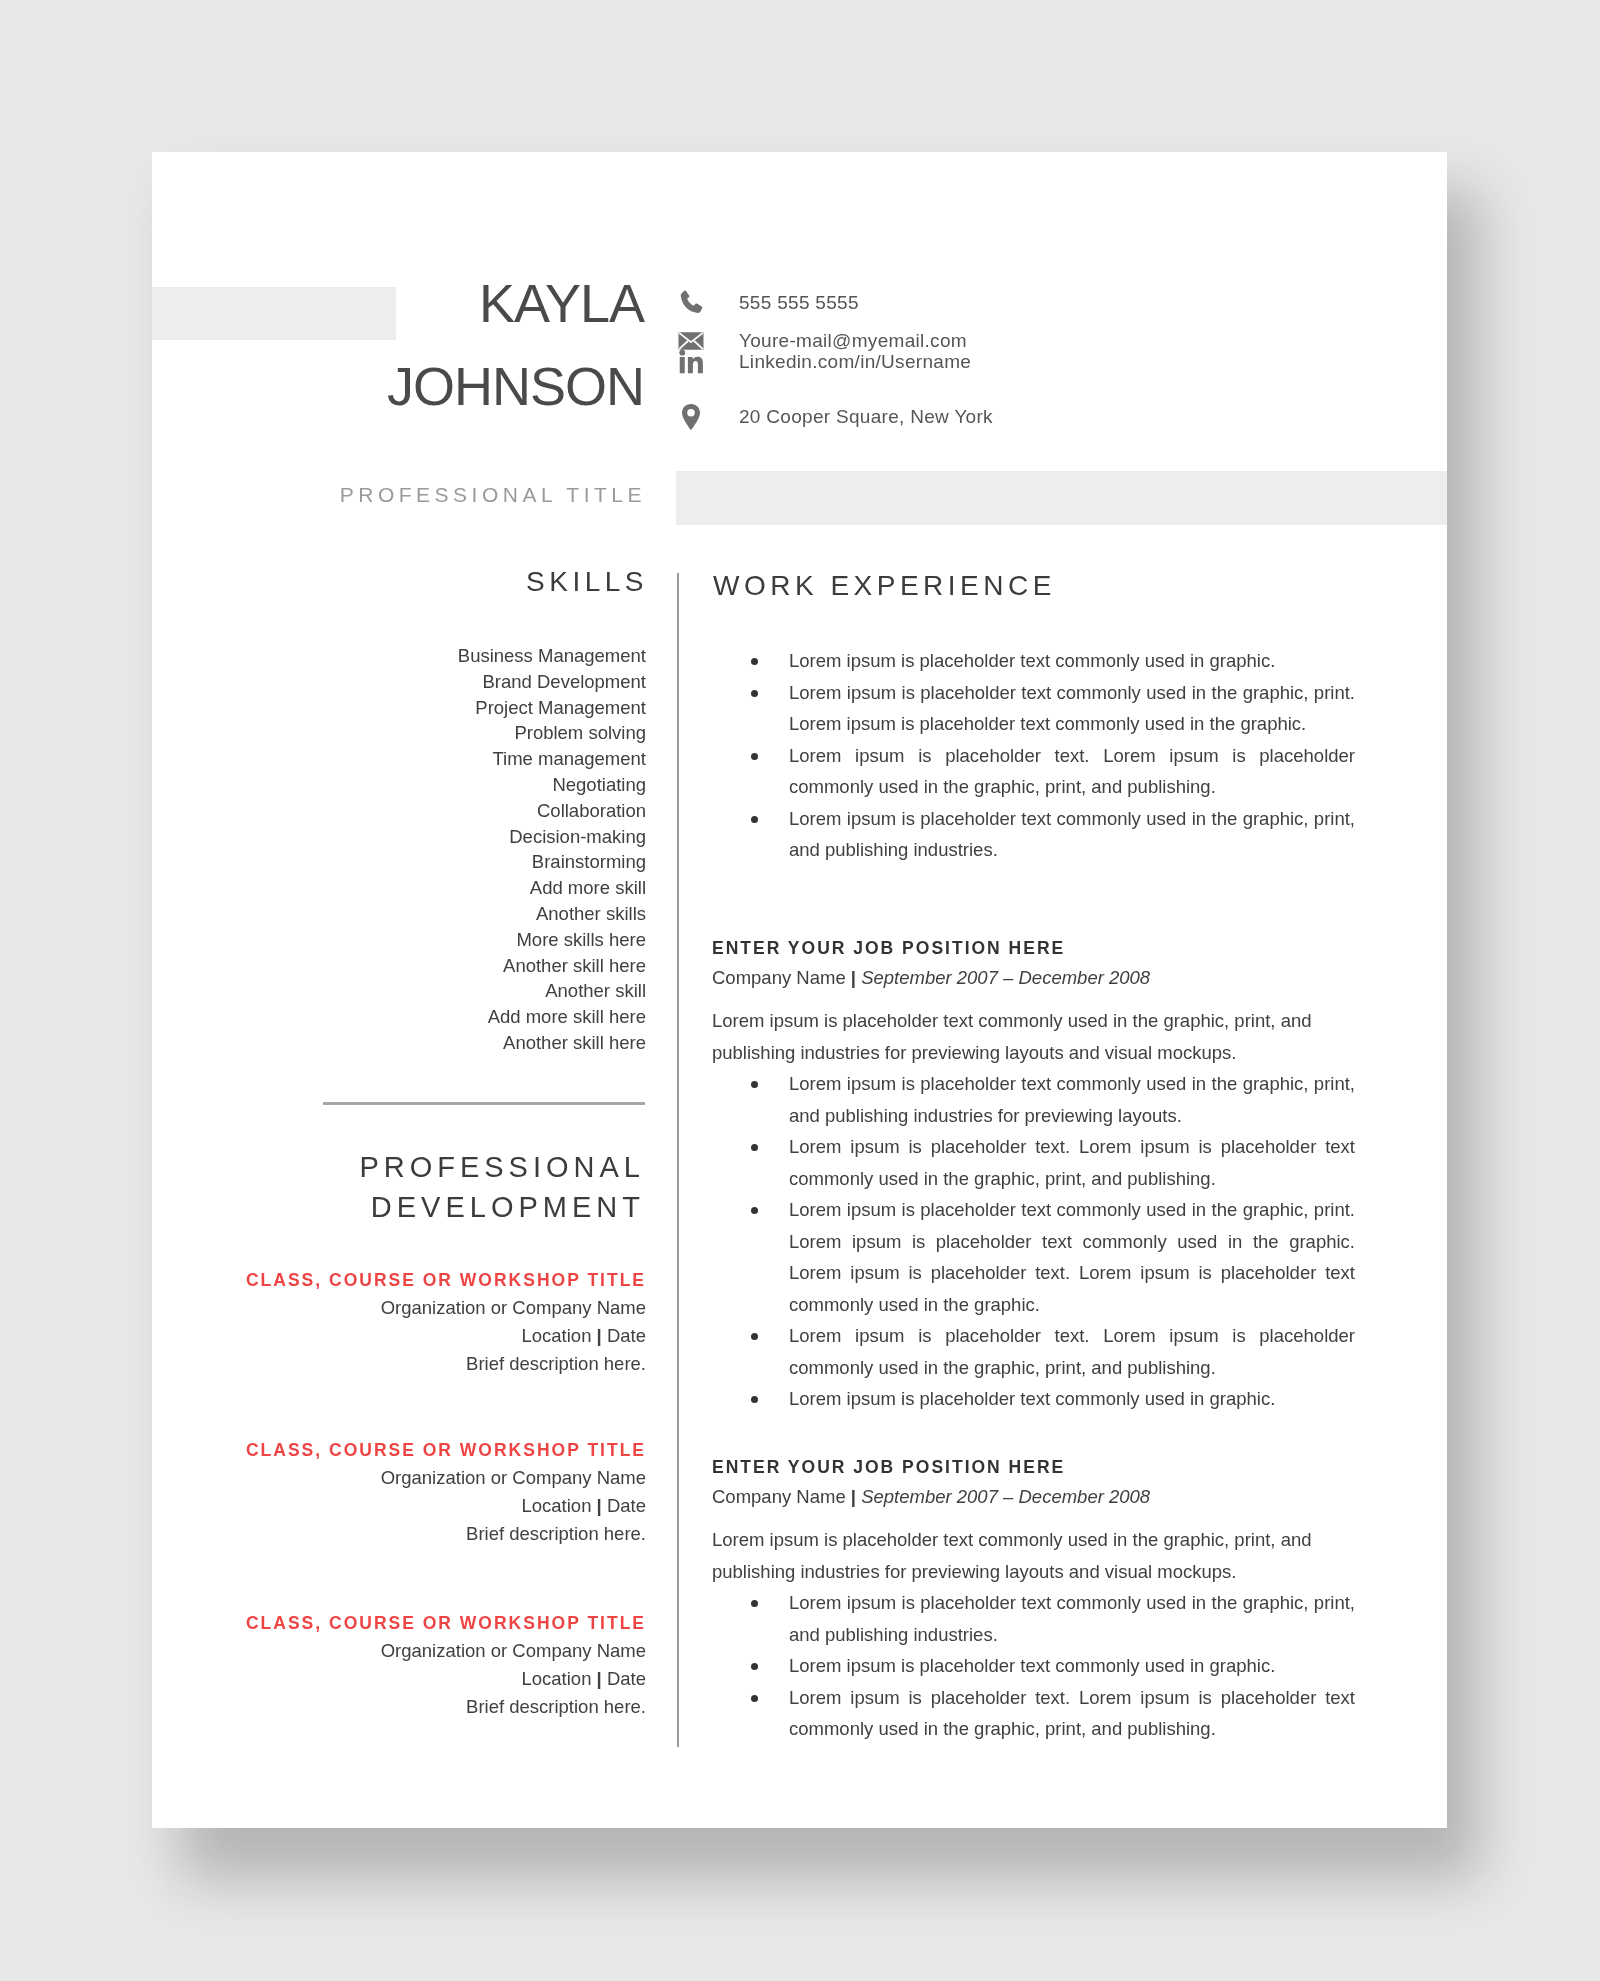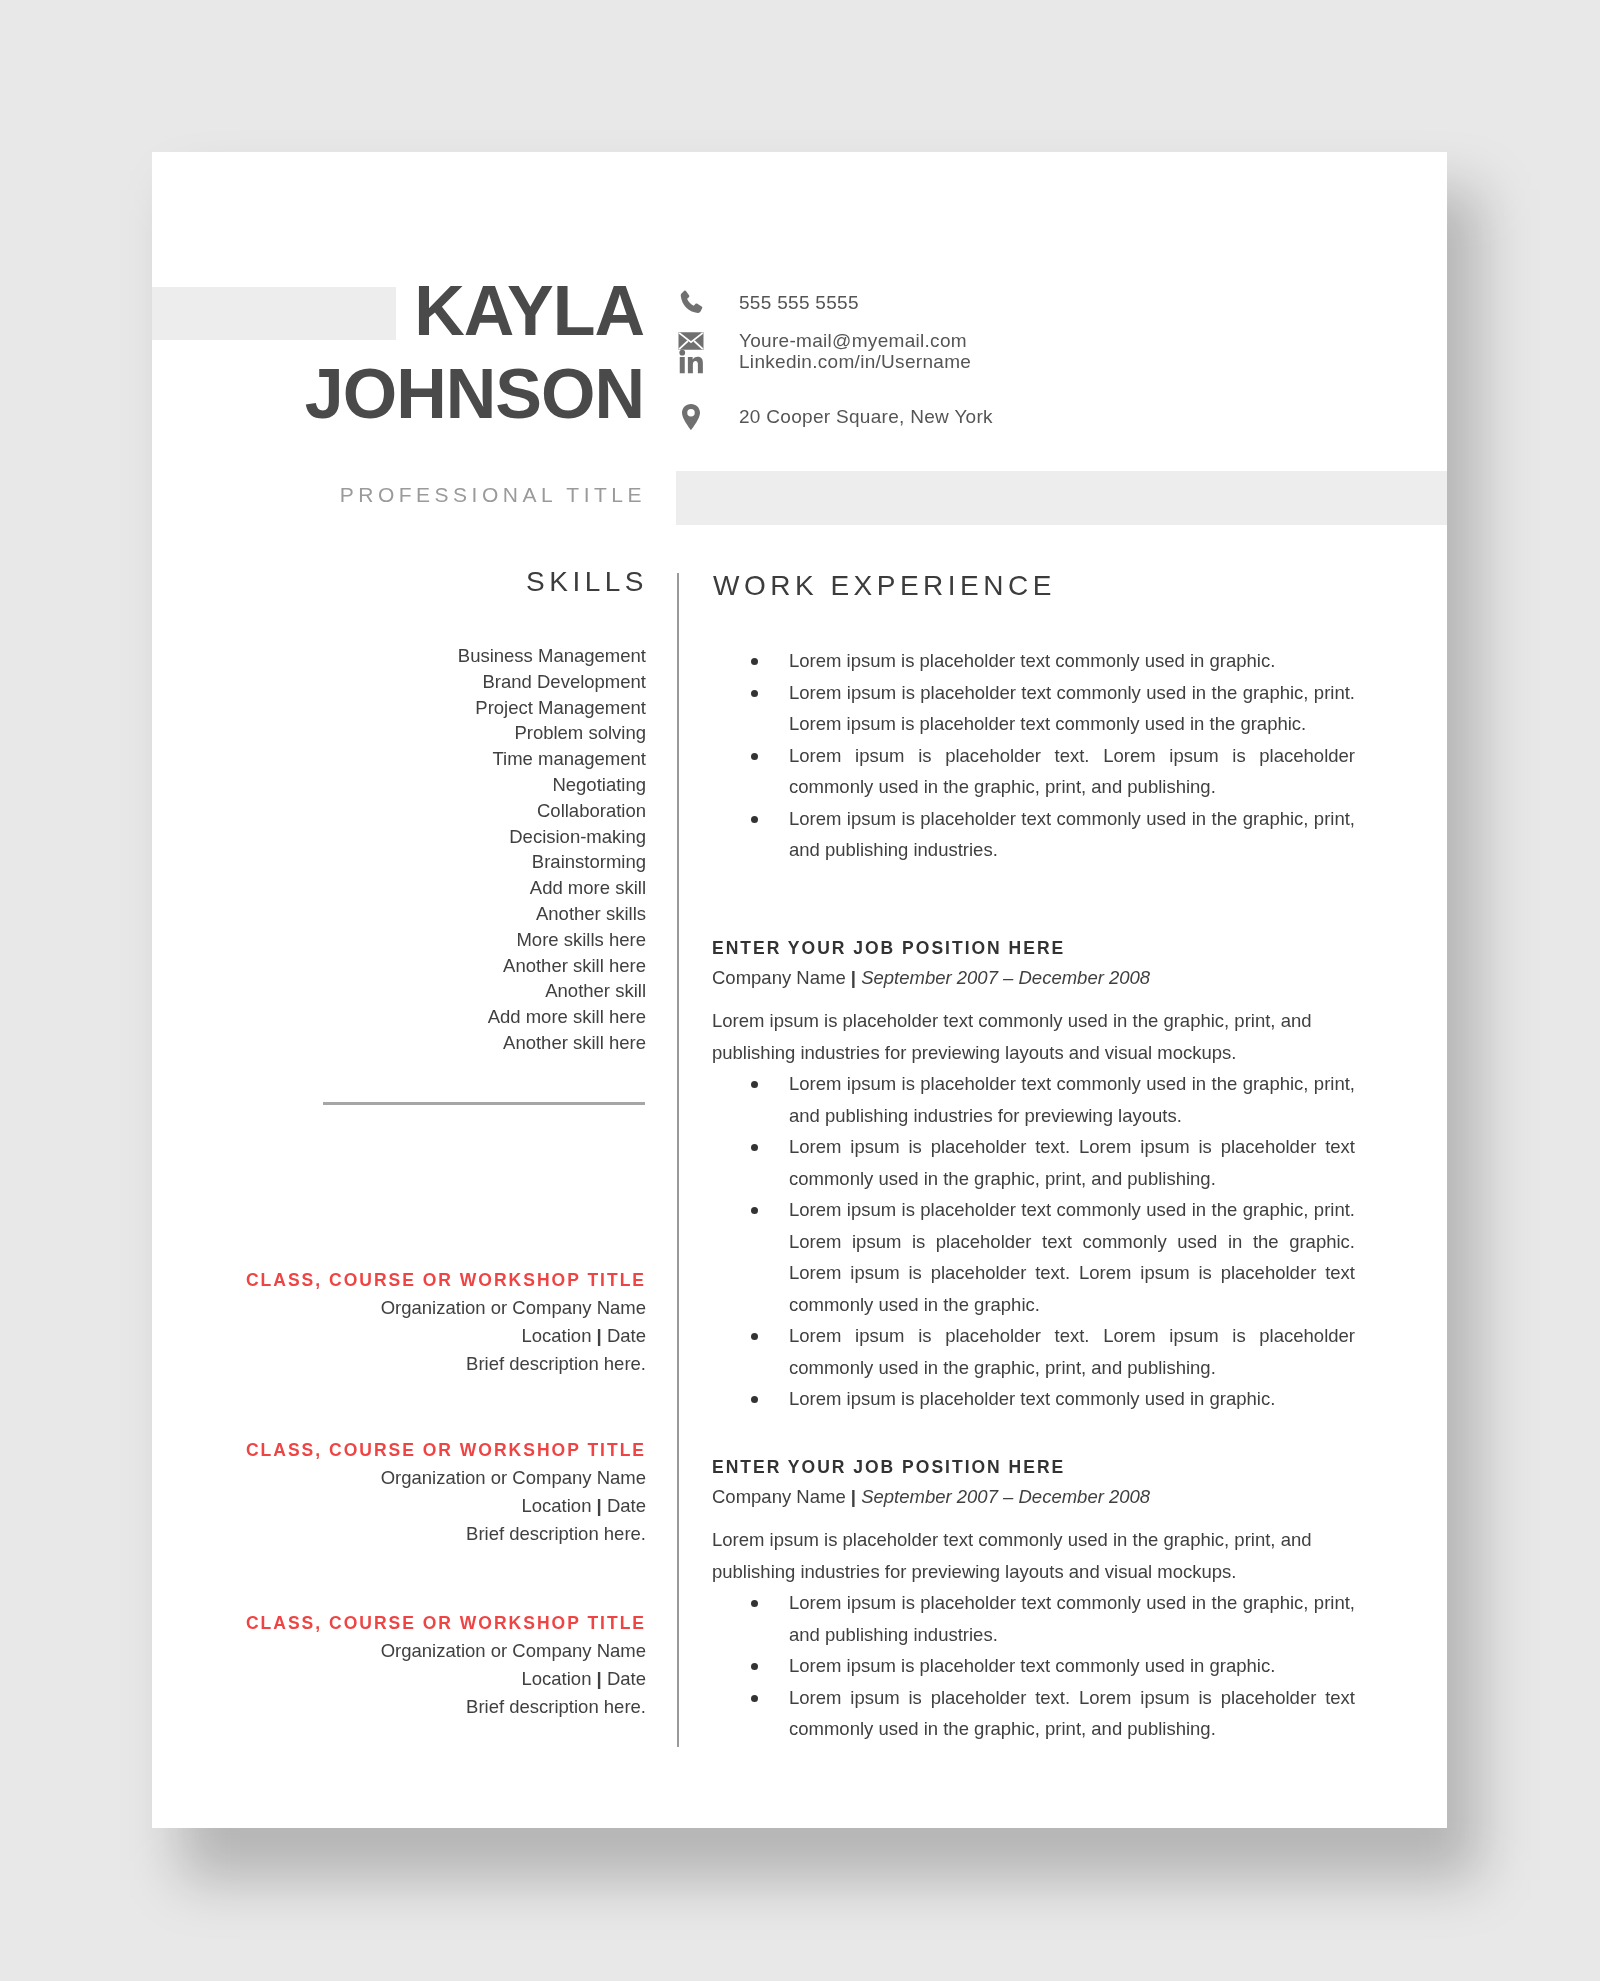--- a/index.html
+++ b/index.html
@@ -14,21 +14,21 @@
     background:rgba(0,0,0,0.22);
     filter:blur(28px);
   }
   .page {
     position:absolute; left:152px; top:152px; width:1295px; height:1676px;
     background:#ffffff;
   }
   .bar { position:absolute; background:#ededed; }
   .name {
     position:absolute; right:calc(1295px - 492px); text-align:center;
-    font-size:70px; color:#4a4a4a; font-weight:700; line-height:1; letter-spacing:-1px;
+    font-size:54px; color:#4a4a4a; font-weight:400; line-height:1; letter-spacing:-1px;
     white-space:nowrap;
   }
   .prof-title {
     position:absolute; right:calc(1295px - 494px); top:331px;
     font-size:21px; color:#9a9a9a; letter-spacing:4.5px; white-space:nowrap;
   }
   .contact-row { position:absolute; left:524px; height:30px; width:400px; }
   .contact-icon { position:absolute; left:0; top:0; width:30px; height:30px; }
   .contact-icon svg { width:100%; height:100%; display:block; }
   .contact-text {
@@ -128,20 +128,24 @@
     <div class="skill-item">Another skills</div>
     <div class="skill-item">More skills here</div>
     <div class="skill-item">Another skill here</div>
     <div class="skill-item">Another skill</div>
     <div class="skill-item">Add more skill here</div>
     <div class="skill-item">Another skill here</div>
   </div>
 
   <div class="hr"></div>
 
+  <div class="pd-heading">
+    <div>PROFESSIONAL</div>
+    <div>DEVELOPMENT</div>
+  </div>
 
   <div class="course" style="top:1114px;">
     <div class="course-title">CLASS, COURSE OR WORKSHOP TITLE</div>
     <div class="course-line">Organization or Company Name</div>
     <div class="course-line">
       <span>Location</span>
       <span style="font-weight:700;">|</span>
       <span>Date</span>
     </div>
     <div class="course-line">Brief description here.</div>

